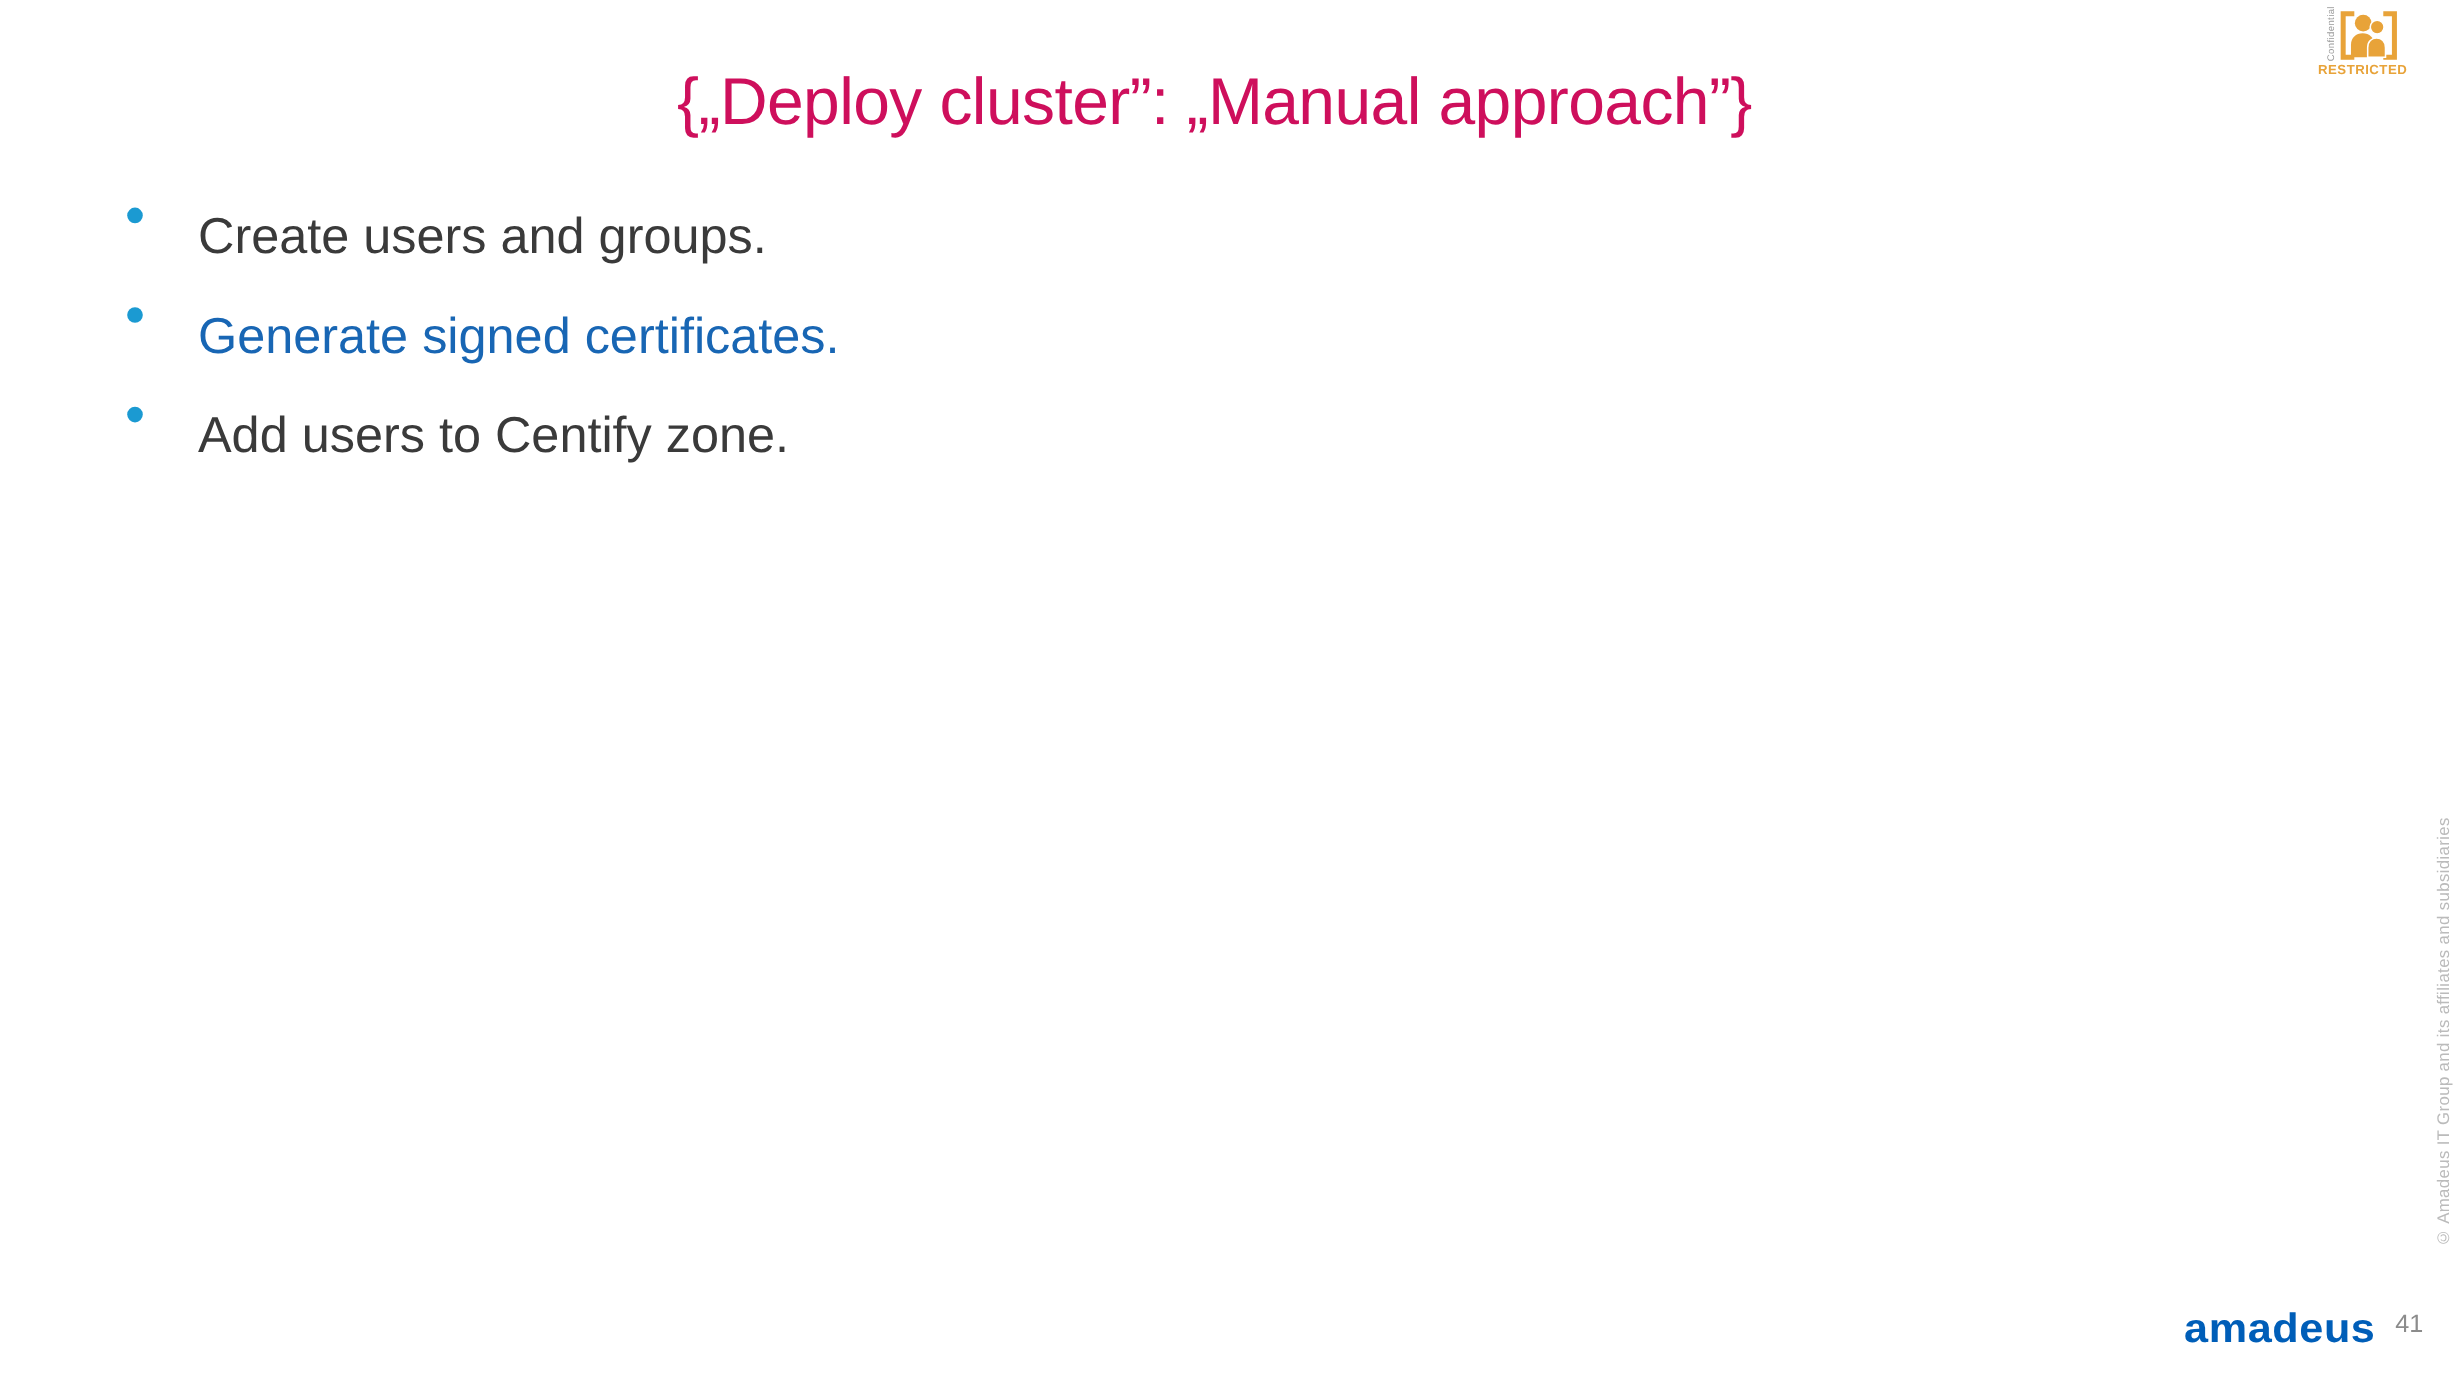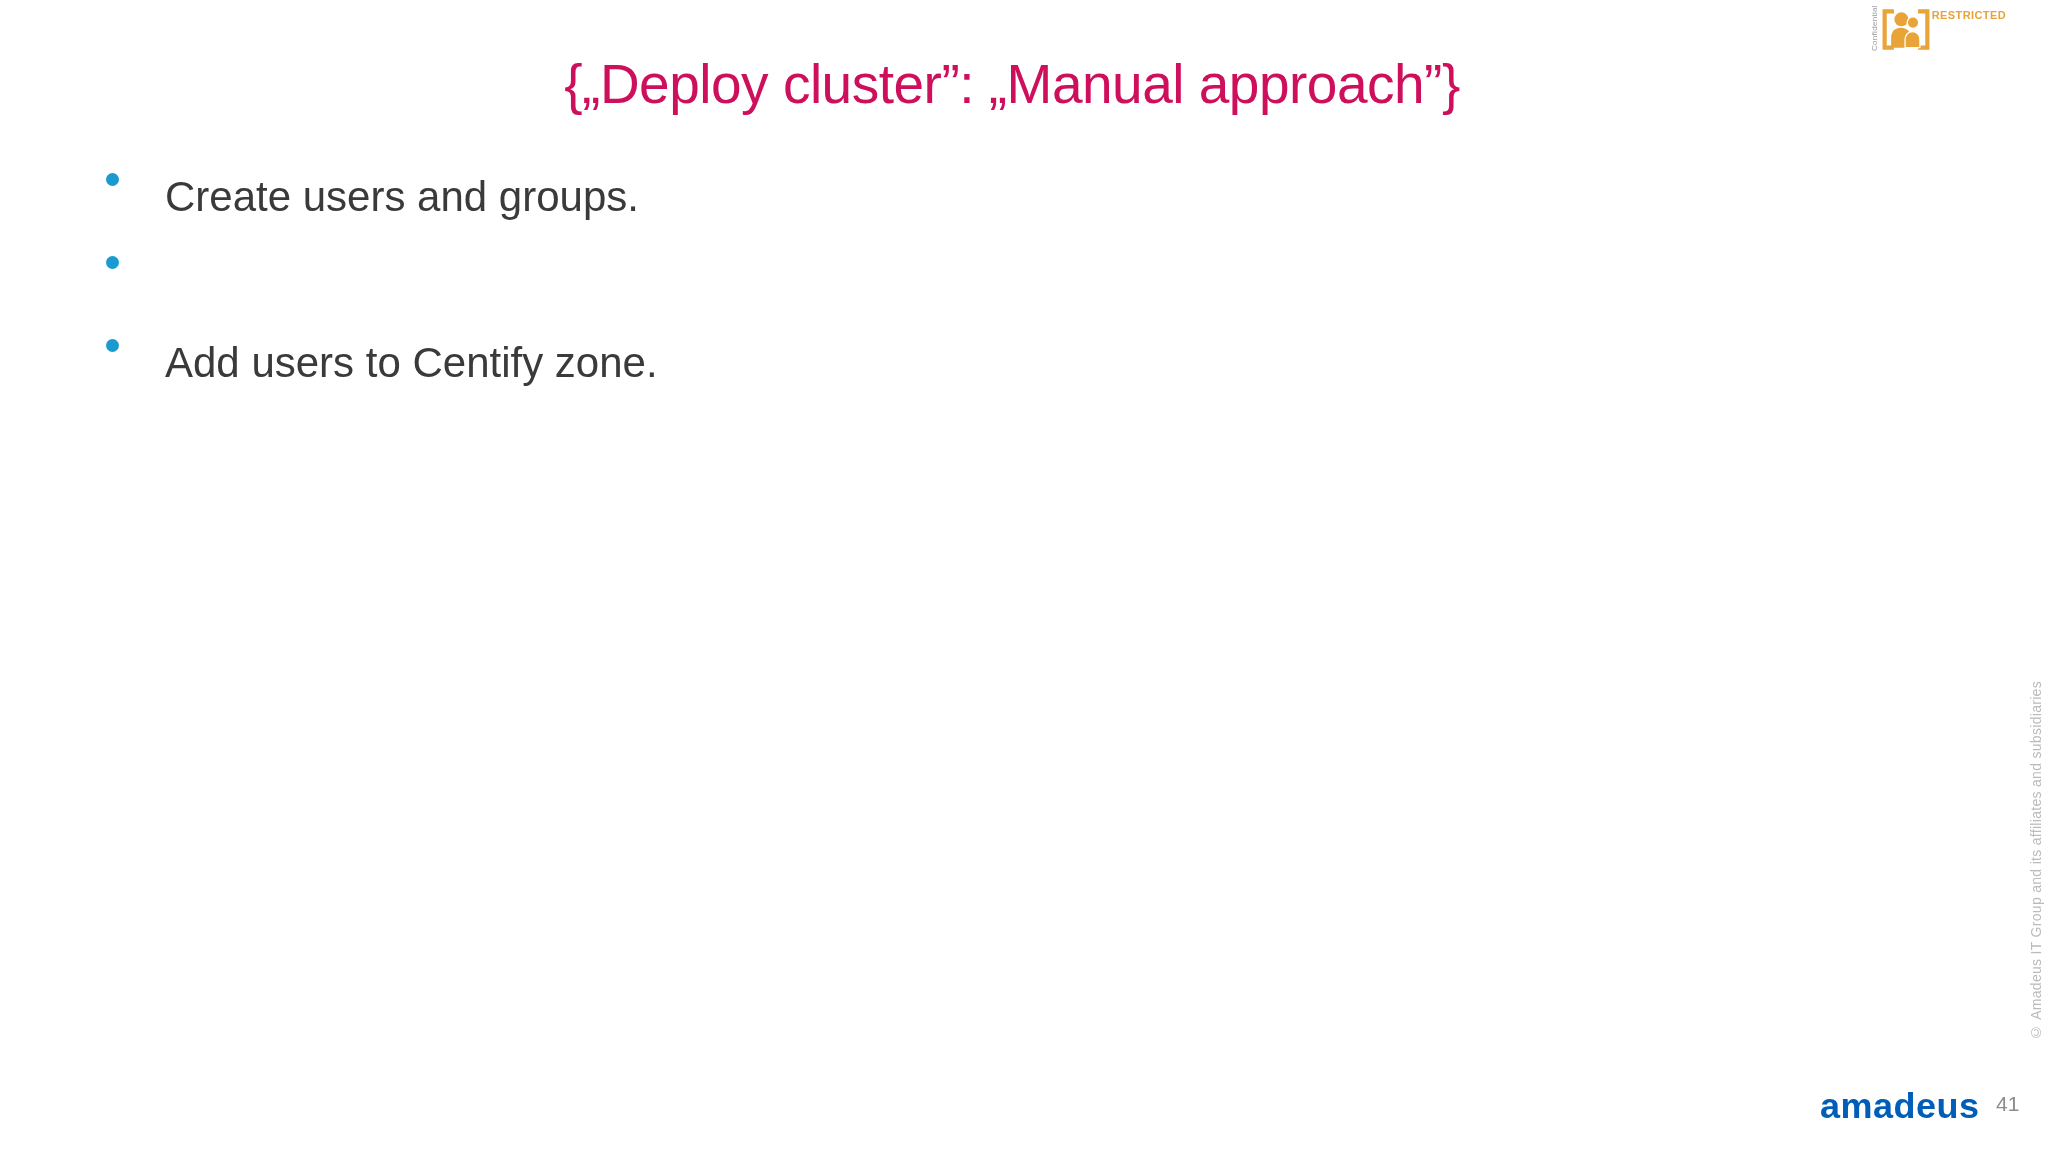--- a/index.html
+++ b/index.html
@@ -52,21 +52,22 @@
     color: #3A3A3A;
     white-space: nowrap;
   }
 
   
   .stamp {
     position: absolute;
     top: 8px;
     right: 42px;
     display: flex;
-    align-items: flex-start;
+    flex-direction: column;
+    align-items: center;
   }
   .stamp-row {
     display: flex;
     align-items: center;
   }
   .confidential-label {
     writing-mode: vertical-rl;
     transform: rotate(180deg);
     font-size: 8px;
     color: #9B9B9B;
@@ -138,20 +139,21 @@
 
   <h1 class="slide-title">{„Deploy cluster”: „Manual approach”}</h1>
 
   <ul class="bullet-list">
     <li class="bullet-item">
       <span class="bullet-dot"></span>
       <span class="bullet-text" style="color: rgb(58, 58, 58);">Create users and groups.</span>
     </li>
     <li class="bullet-item">
       <span class="bullet-dot"></span>
+      <span class="bullet-text" style="color: rgb(24, 102, 180);">Generate signed certificates.</span>
     </li>
     <li class="bullet-item">
       <span class="bullet-dot"></span>
       <span class="bullet-text" style="color: rgb(58, 58, 58);">Add users to Centify zone.</span>
     </li>
   </ul>
 
   <div class="copyright-vertical">© Amadeus IT Group and its affiliates and subsidiaries</div>
 
   <span class="amadeus-logo">amadeus</span>

